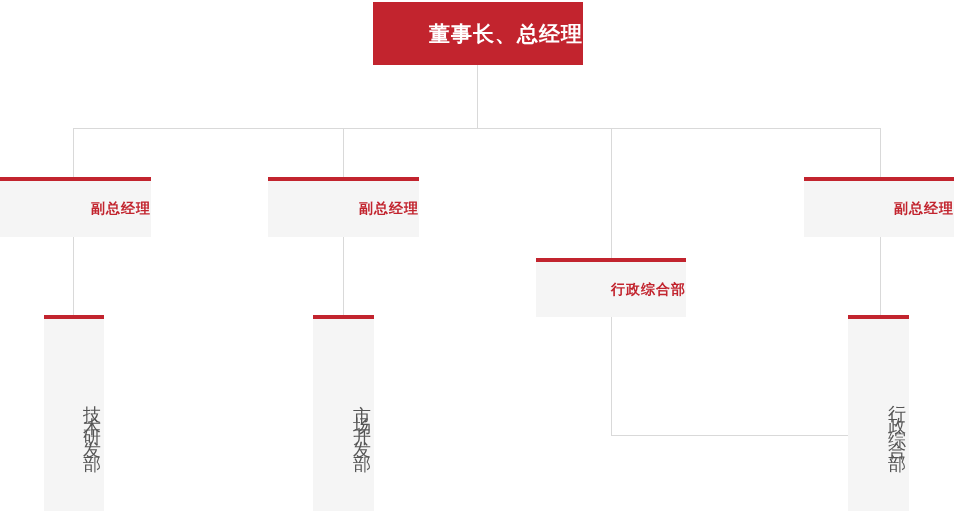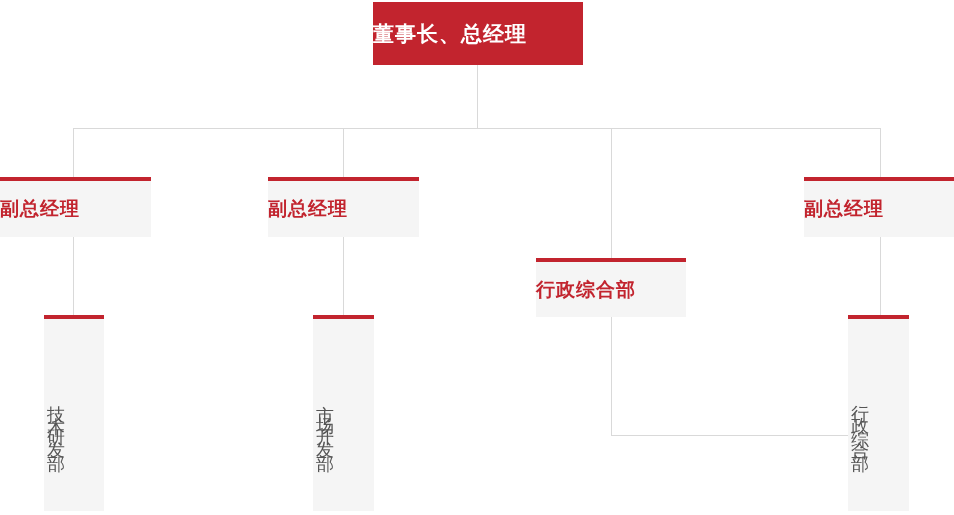--- a/index.html
+++ b/index.html
@@ -20,36 +20,36 @@
     width: 954px;
     height: 515px;
     background: #ffffff;
     overflow: hidden;
   }
   .node {
     position: absolute;
     box-sizing: border-box;
     display: flex;
     align-items: center;
-    justify-content: flex-start;
+    justify-content: flex-end;
     z-index: 2;
   }
   .root-node {
     left: 373px; top: 2px; width: 210px; height: 63px;
     background: var(--red);
     color: var(--root-text);
     font-size: 21px;
     font-weight: bold;
     letter-spacing: 1px;
   }
   .exec-node {
     background: var(--node-bg);
     border-top: 4px solid var(--red);
     color: var(--red);
-    font-size: 19px;
+    font-size: 14px;
     font-weight: bold;
     letter-spacing: 1px;
   }
   .exec-vp1   { left: 0px;   top: 177px; width: 151px; height: 60px; }
   .exec-vp2   { left: 268px; top: 177px; width: 151px; height: 60px; }
   .exec-cfo   { left: 536px; top: 258px; width: 150px; height: 59px; }
   .exec-vp3   { left: 804px; top: 177px; width: 150px; height: 60px; }
   .dept-node {
     background: var(--node-bg);
     border-top: 4px solid var(--red);

